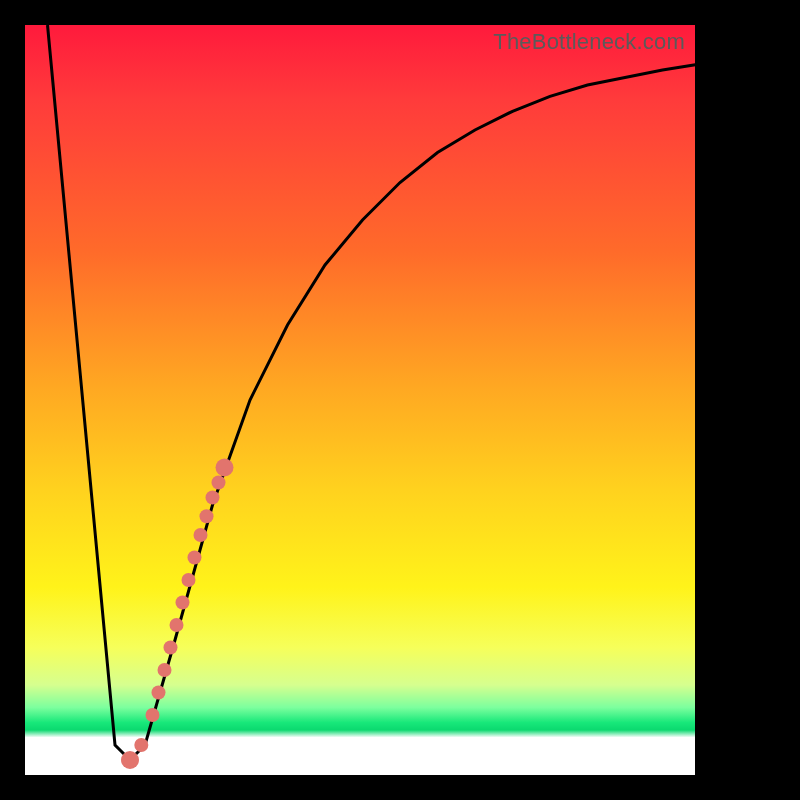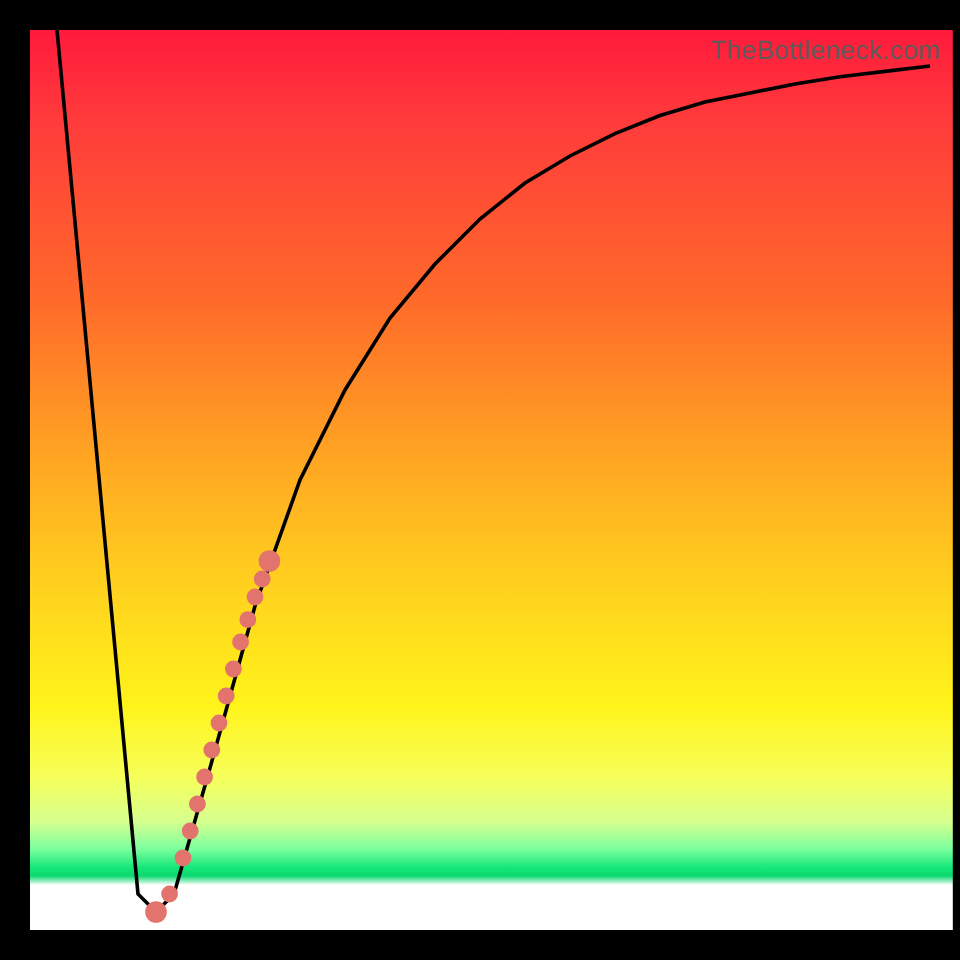--- a/index.html
+++ b/index.html
@@ -14,40 +14,39 @@
   .frame {
     position: relative;
     width: 800px;
     height: 800px;
     background: #000;
   }
   .plot-area {
     position: absolute;
     left: 25px;
     top: 25px;
-    width: 728px;
+    width: 670px;
     height: 750px;
     
     background: linear-gradient(
       to bottom,
       #ff1a3c 0%,
       #ff3b3b 10%,
       #ff6a2a 30%,
       #ffa722 48%,
       #ffd21e 62%,
       #fff31a 75%,
       #f6ff5a 83%,
       #d6ff8f 88%,
       #7cff9e 91%,
       #18e87a 93%,
       #0bd96f 94%,
       #ffffff 95%,
       #ffffff 100%
     );
-    padding-left: 41px;
   }
   .watermark {
     position: absolute;
     top: 4px;
     right: 10px;
     font-size: 22px;
     font-weight: 500;
     color: #5b5b5b;
     letter-spacing: 0.2px;
     user-select: none;

